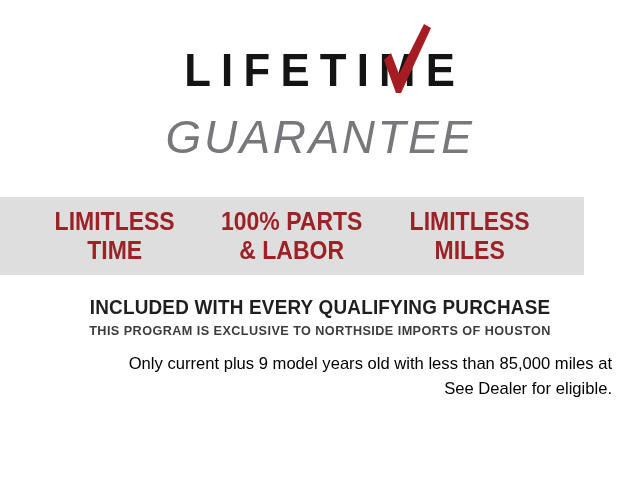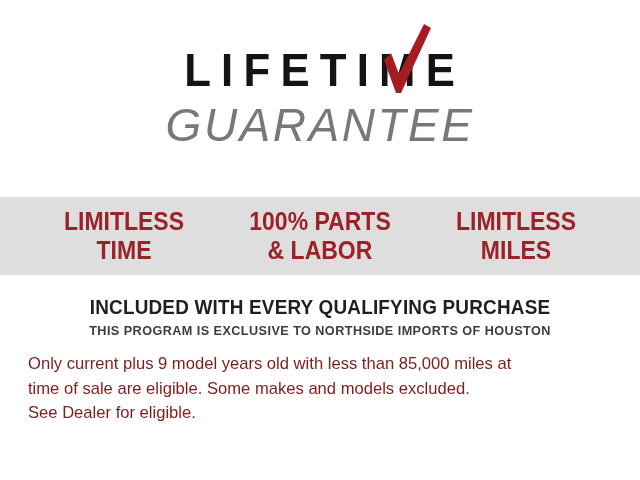--- a/index.html
+++ b/index.html
@@ -59,42 +59,42 @@
     left: 378px;
     top: -20px;
     width: 54px;
     height: 72px;
     pointer-events: none;
   }
 
   #guarantee-wrap {
     width: 640px;
     text-align: center;
-    margin-top: 1px;
+    margin-top: 13px;
   }
 
   #guarantee-word {
     display: inline-block;
     font-family: "Liberation Sans", sans-serif;
     font-weight: normal;
     font-style: italic;
     font-size: 46px;
     line-height: 56px;
     letter-spacing: 2.5px;
     color: #77787b;
     transform: scaleX(1.0);
     white-space: nowrap;
   }
 
   
   #benefit-band {
     position: absolute;
     left: 0;
     top: 197px;
-    width: 640px;
+    width: 584px;
     height: 78px;
     background: #dedede;
     display: flex;
     align-items: center;
     justify-content: space-between;
     box-sizing: border-box;
     padding: 0 26px;
   }
 
   .benefit-col {
@@ -144,26 +144,26 @@
     color: #3c3c3c;
     transform: scaleX(0.96);
   }
 
   
   #fineprint {
     position: absolute;
     left: 28px;
     top: 352px;
     width: 584px;
-    text-align: left;
+    text-align: right;
     font-family: "Liberation Sans", sans-serif;
     font-weight: normal;
     font-size: 16.6px;
     line-height: 24.5px;
-    color: #7f1d1d;
+    color: #000000;
   }
   #fineprint span {
     display: block;
     white-space: nowrap;
   }
 </style>
 </head>
 <body>
 
 <div id="ad-card">
@@ -201,17 +201,16 @@
       <span class="l2">MILES</span>
     </div>
 
   </div>
 
   <div id="headline">INCLUDED WITH EVERY QUALIFYING PURCHASE</div>
   <div id="subhead">THIS PROGRAM IS EXCLUSIVE TO NORTHSIDE IMPORTS OF HOUSTON</div>
 
   <div id="fineprint">
     <span>Only current plus 9 model years old with less than 85,000 miles at</span>
-    <span>time of sale are eligible. Some makes and models excluded.</span>
     <span>See Dealer for eligible.</span>
   </div>
 
 </div>
 
 </body></html>

